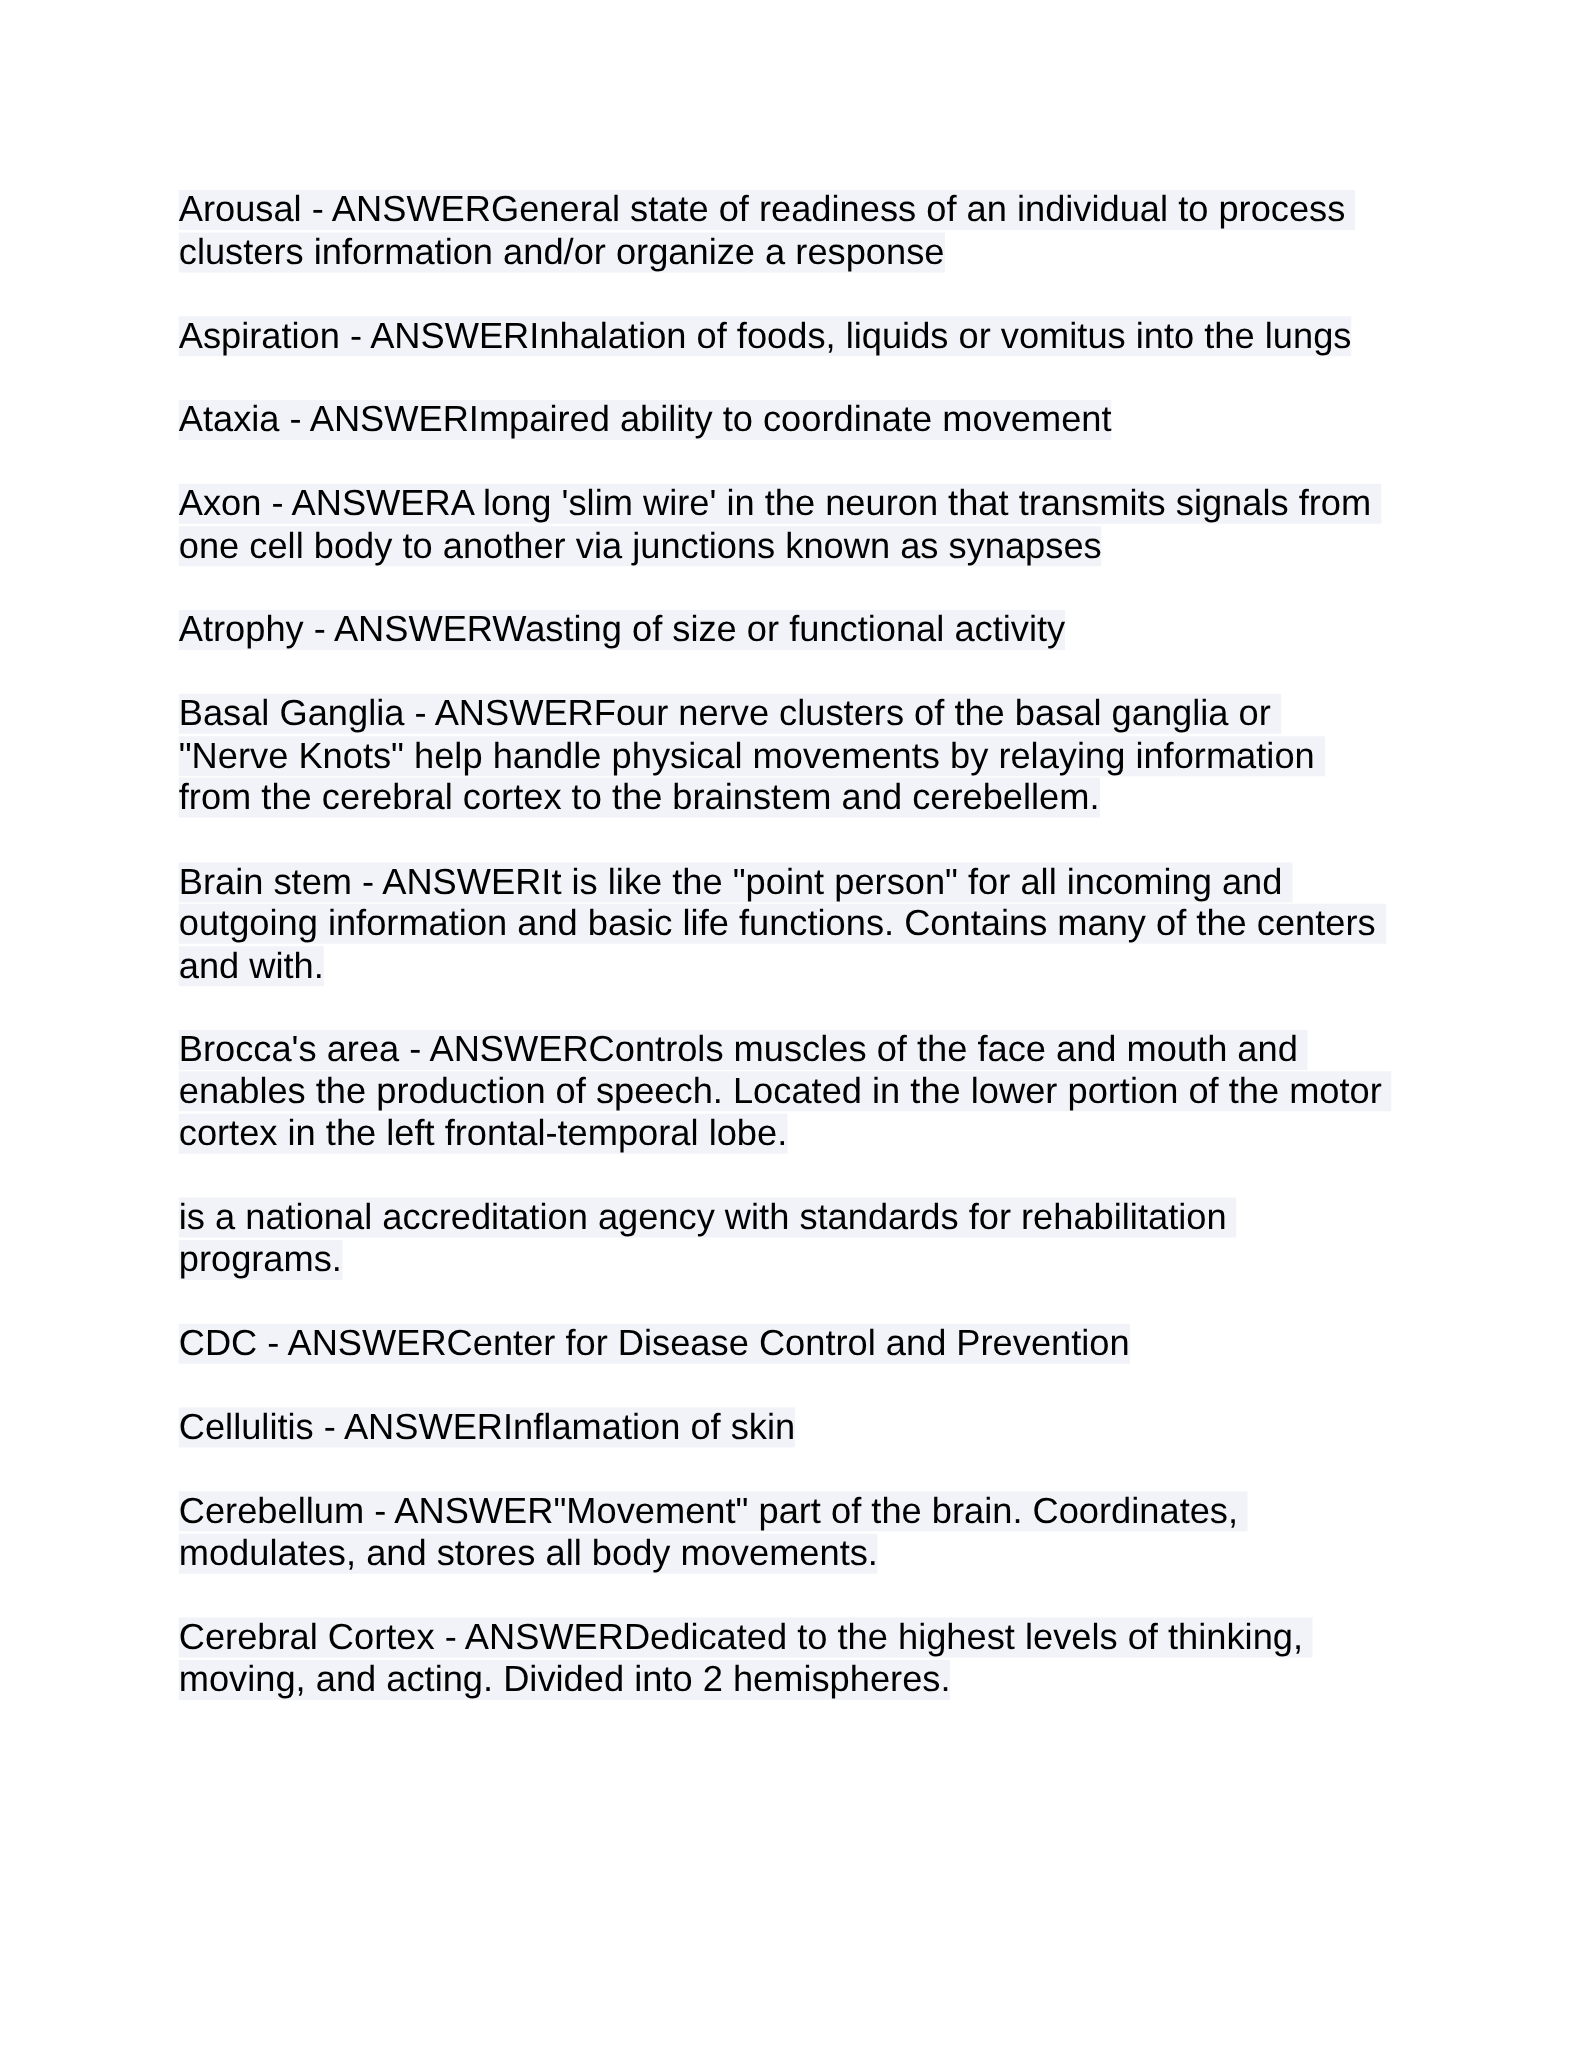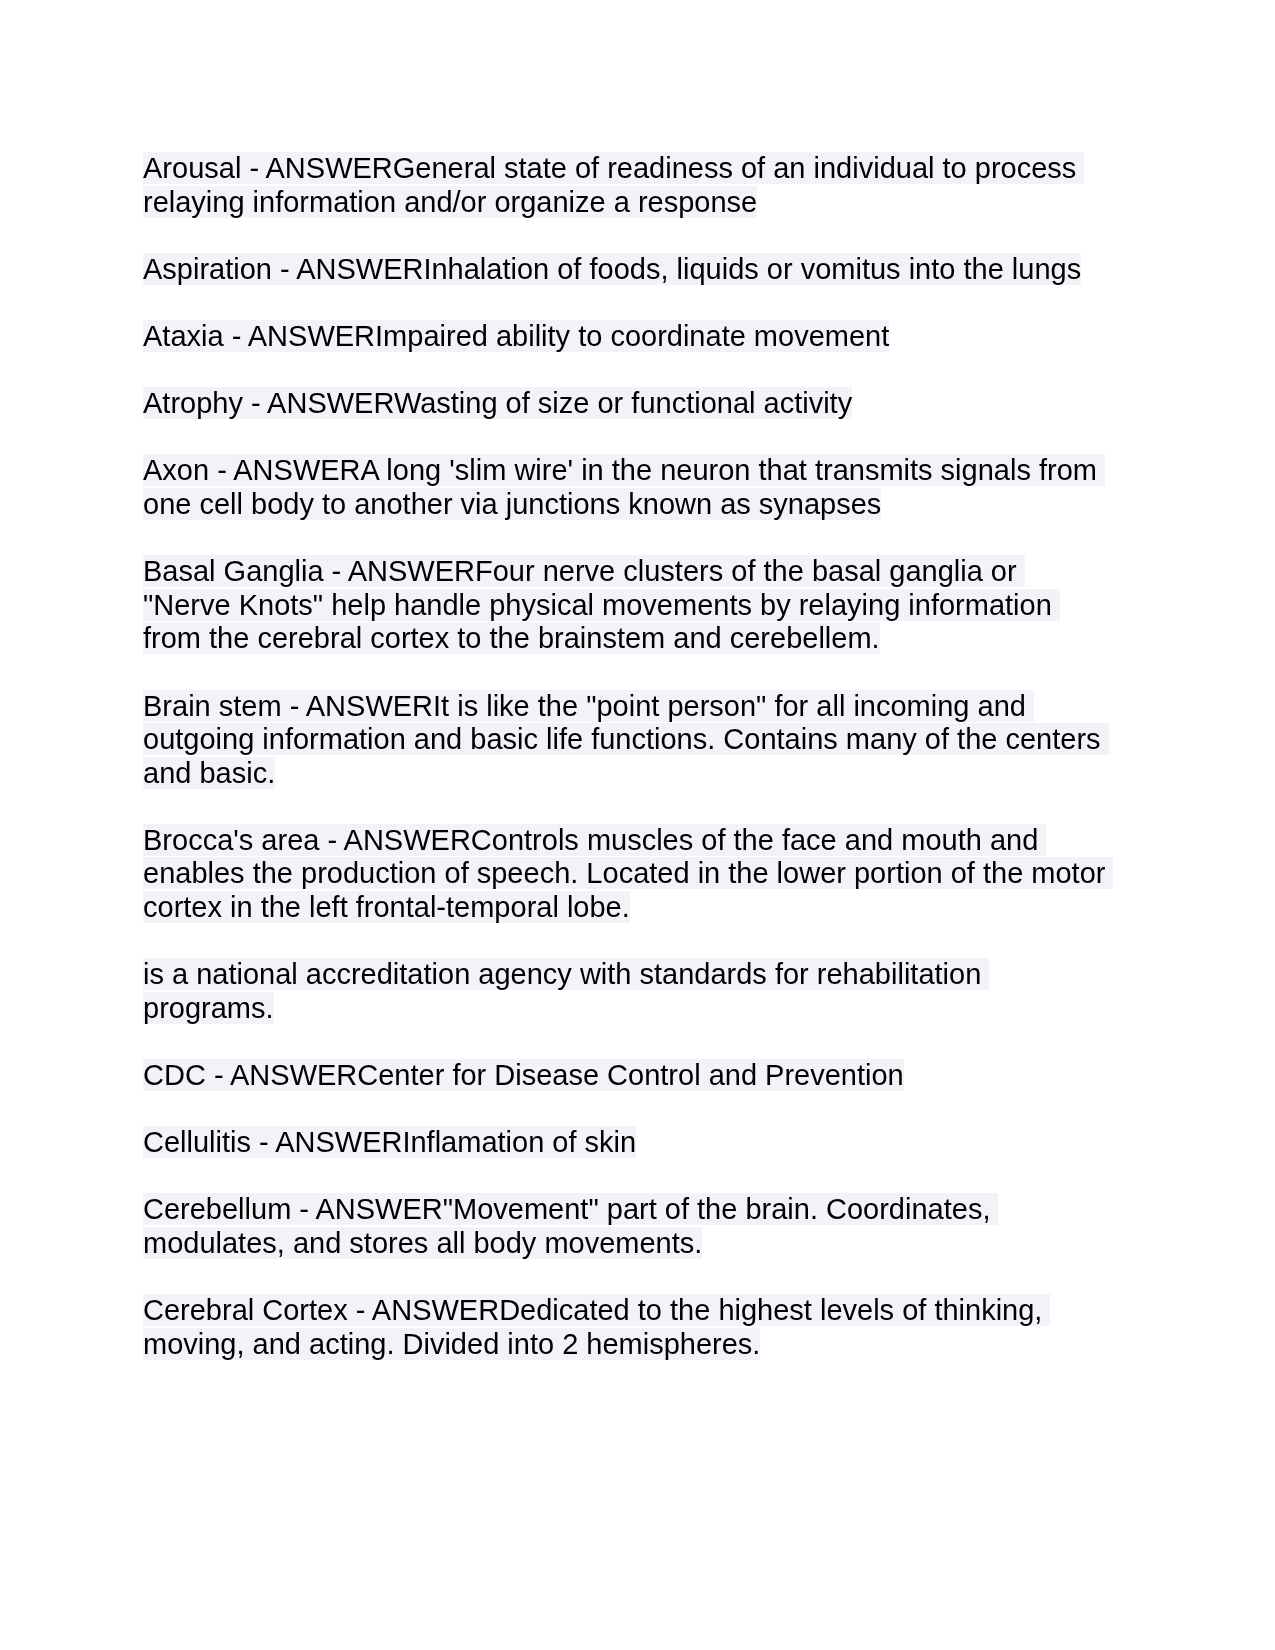--- a/index.html
+++ b/index.html
@@ -43,50 +43,50 @@
   }
 </style>
 </head>
 <body>
 
 <div class="page">
   <div class="content">
 
     <div class="para">
       <div class="line"><span class="hl">Arousal - ANSWERGeneral state of readiness of an individual to process</span></div>
-      <div class="line"><span class="hl">relaying information and/or organize a response</span></div>
+      <div class="line"><span class="hl">clusters information and/or organize a response</span></div>
     </div>
 
     <div class="para">
       <div class="line"><span class="hl">Aspiration - ANSWERInhalation of foods, liquids or vomitus into the lungs</span></div>
     </div>
 
     <div class="para">
       <div class="line"><span class="hl">Ataxia - ANSWERImpaired ability to coordinate movement</span></div>
     </div>
 
     <div class="para">
-      <div class="line"><span class="hl">Atrophy - ANSWERWasting of size or functional activity</span></div>
+      <div class="line"><span class="hl">Axon - ANSWERA long 'slim wire' in the neuron that transmits signals from</span></div>
+      <div class="line"><span class="hl">one cell body to another via junctions known as synapses</span></div>
     </div>
 
     <div class="para">
-      <div class="line"><span class="hl">Axon - ANSWERA long 'slim wire' in the neuron that transmits signals from</span></div>
-      <div class="line"><span class="hl">one cell body to another via junctions known as synapses</span></div>
+      <div class="line"><span class="hl">Atrophy - ANSWERWasting of size or functional activity</span></div>
     </div>
 
     <div class="para">
       <div class="line"><span class="hl">Basal Ganglia - ANSWERFour nerve clusters of the basal ganglia or</span></div>
       <div class="line"><span class="hl">"Nerve Knots" help handle physical movements by relaying information</span></div>
       <div class="line"><span class="hl">from the cerebral cortex to the brainstem and cerebellem.</span></div>
     </div>
 
     <div class="para">
       <div class="line"><span class="hl">Brain stem - ANSWERIt is like the "point person" for all incoming and</span></div>
       <div class="line"><span class="hl">outgoing information and basic life functions. Contains many of the centers</span></div>
-      <div class="line"><span class="hl">and basic.</span></div>
+      <div class="line"><span class="hl">and with.</span></div>
     </div>
 
     <div class="para">
       <div class="line"><span class="hl">Brocca's area - ANSWERControls muscles of the face and mouth and</span></div>
       <div class="line"><span class="hl">enables the production of speech. Located in the lower portion of the motor</span></div>
       <div class="line"><span class="hl">cortex in the left frontal-temporal lobe.</span></div>
     </div>
 
     <div class="para">
       <div class="line"><span class="hl">is a national accreditation agency with standards for rehabilitation</span></div>

